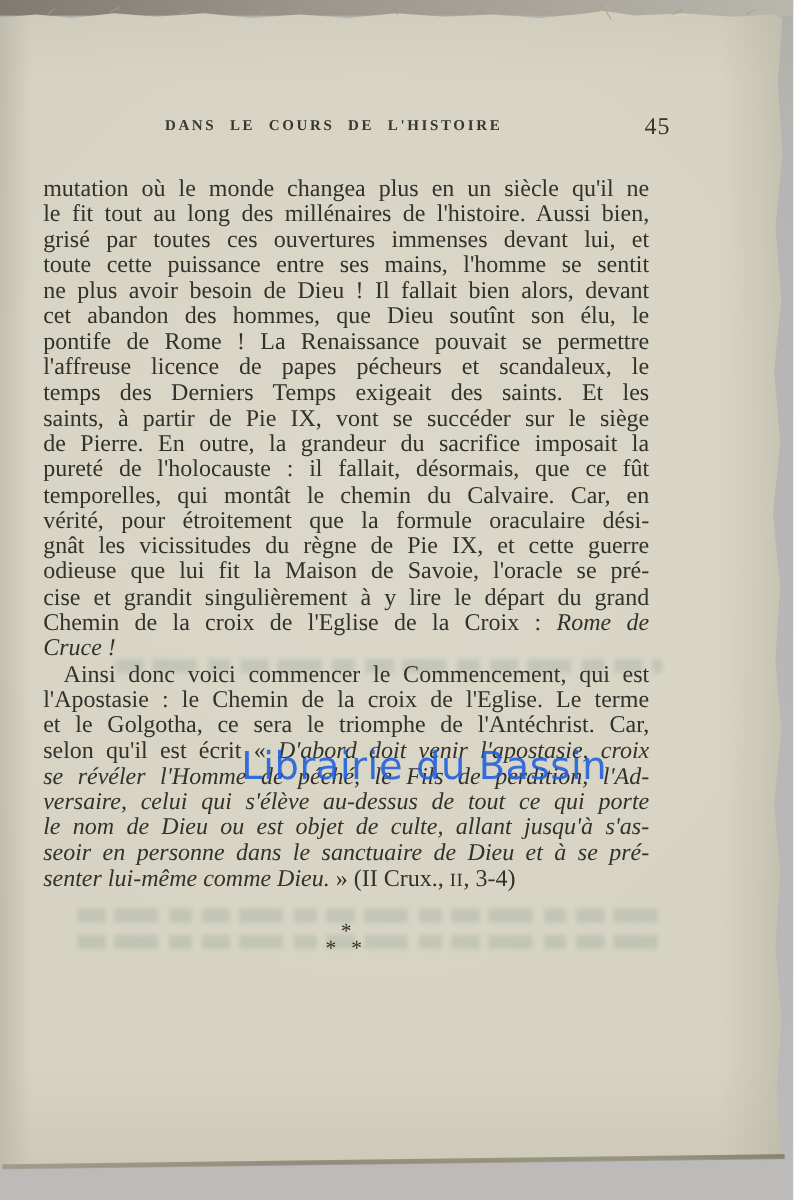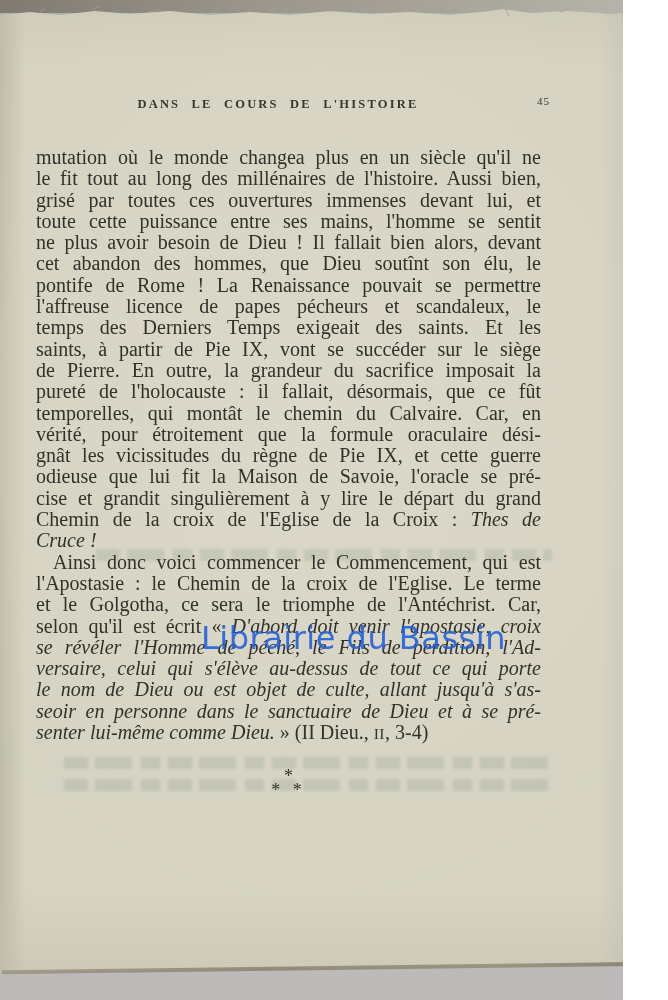--- a/index.html
+++ b/index.html
@@ -1,20 +1,19 @@
 <!DOCTYPE html>
 <html><head>
 <meta charset="utf-8">
 <style>
   html,body{margin:0;padding:0;}
   .photo{
-    position:relative;width:602px;height:1000px;overflow:hidden;
+    position:relative;width:661px;height:1000px;overflow:hidden;
     background:linear-gradient(180deg,#a6a29a 0px,#b2b0aa 14px,#b6b5b3 120px,#b9b8b6 800px,#bcbbb9 1000px);
     font-family:"Liberation Serif", serif;
-    padding-left:21px;
   }
   
   .bg-top{position:absolute;left:0;top:0;width:668px;height:13px;
     background:linear-gradient(90deg,#7f7b72,#9b978d 40%,#aaa69c 70%,#bab7af);}
   
   .paper{
     position:absolute;left:0;top:9px;width:657px;height:965px;
     background:
       radial-gradient(ellipse 620px 700px at 48% 42%, rgba(224,221,208,.55), rgba(0,0,0,0) 70%),
       linear-gradient(90deg,#bfbcab 0px,rgba(191,188,171,0) 26px),
@@ -29,21 +28,21 @@
     background:linear-gradient(90deg,#9a9380,#867e6a 40%,#928a75 80%,#7d755f);
     transform:rotate(-0.75deg);filter:blur(.4px);opacity:.8;}
   .content{position:absolute;left:0;top:0;width:668px;height:1000px;}
 
   .running-title{
     position:absolute;left:28px;top:97px;width:500px;text-align:center;
     font-size:12.5px;font-weight:bold;color:#38362f;
     letter-spacing:2.2px;word-spacing:6px;
   }
   .page-number{
-    position:absolute;left:537px;top:95px;font-size:11px;color:#38362f;letter-spacing:1px;
+    position:absolute;left:537px;top:95px;font-size:20px;color:#38362f;letter-spacing:1px;
   }
 
   .body-text{
     position:absolute;left:36px;top:147px;width:505px;color:#33312b;
     font-size:20px;line-height:21.3px;
   }
   .bline{width:100%;}
   .bline.just{text-align:justify;text-align-last:justify;}
   .bline.indent{text-indent:17px;}
   .it{font-style:italic;}
@@ -118,31 +117,31 @@
         <div class="bline just"><span>l'affreuse licence de papes pécheurs et scandaleux, le</span></div>
         <div class="bline just"><span>temps des Derniers Temps exigeait des saints. Et les</span></div>
         <div class="bline just"><span>saints, à partir de Pie IX, vont se succéder sur le siège</span></div>
         <div class="bline just"><span>de Pierre. En outre, la grandeur du sacrifice imposait la</span></div>
         <div class="bline just"><span>pureté de l'holocauste : il fallait, désormais, que ce fût</span></div>
         <div class="bline just"><span>temporelles, qui montât le chemin du Calvaire. Car, en</span></div>
         <div class="bline just"><span>vérité, pour étroitement que la formule oraculaire dési-</span></div>
         <div class="bline just"><span>gnât les vicissitudes du règne de Pie IX, et cette guerre</span></div>
         <div class="bline just"><span>odieuse que lui fit la Maison de Savoie, l'oracle se pré-</span></div>
         <div class="bline just"><span>cise et grandit singulièrement à y lire le départ du grand</span></div>
-        <div class="bline just"><span>Chemin de la croix de l'Eglise de la Croix : </span><span class="it">Thes de</span></div>
+        <div class="bline just"><span>Chemin de la croix de l'Eglise de la Croix : </span><span class="it">Rome de</span></div>
         <div class="bline"><span class="it">Cruce !</span></div>
         <div class="bline just indent"><span>Ainsi donc voici commencer le Commencement, qui est</span></div>
         <div class="bline just"><span>l'Apostasie : le Chemin de la croix de l'Eglise. Le terme</span></div>
         <div class="bline just"><span>et le Golgotha, ce sera le triomphe de l'Antéchrist. Car,</span></div>
         <div class="bline just"><span>selon qu'il est écrit « </span><span class="it">D'abord doit venir l'apostasie, croix</span></div>
         <div class="bline just"><span class="it">se révéler l'Homme de péché, le Fils de perdition, l'Ad-</span></div>
         <div class="bline just"><span class="it">versaire, celui qui s'élève au-dessus de tout ce qui porte</span></div>
         <div class="bline just"><span class="it">le nom de Dieu ou est objet de culte, allant jusqu'à s'as-</span></div>
         <div class="bline just"><span class="it">seoir en personne dans le sanctuaire de Dieu et à se pré-</span></div>
-        <div class="bline"><span class="it">senter lui-même comme Dieu.</span><span> » (II Dieu., </span><span class="sc">II</span><span>, 3-4)</span></div>
+        <div class="bline"><span class="it">senter lui-même comme Dieu.</span><span> » (II Crux., </span><span class="sc">II</span><span>, 3-4)</span></div>
       </div>
 
     <div class="asterism">
       <div class="a1">*</div>
       <div class="a2">* *</div>
     </div>
 
     <div class="watermark" style="color: rgb(30, 94, 222);">Librairie du Bassin</div>
   </div>
 </div>

